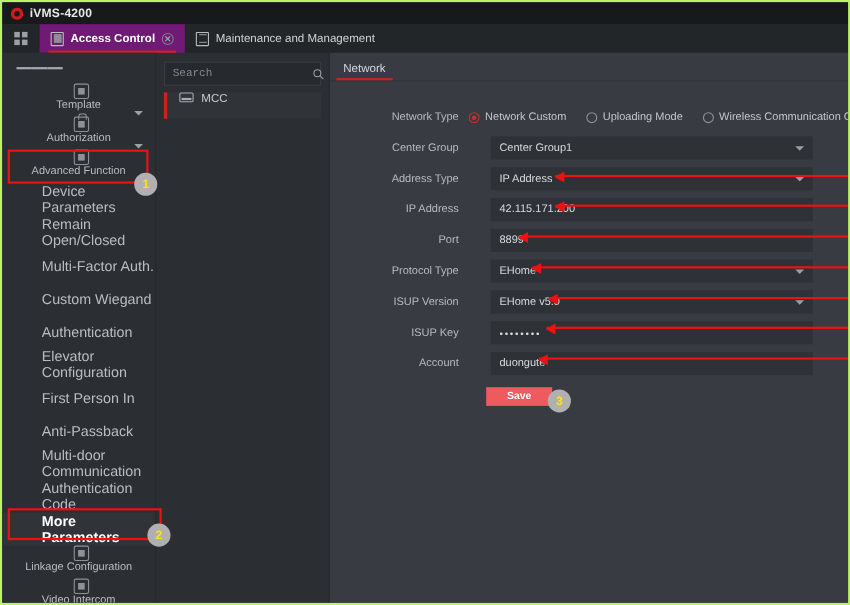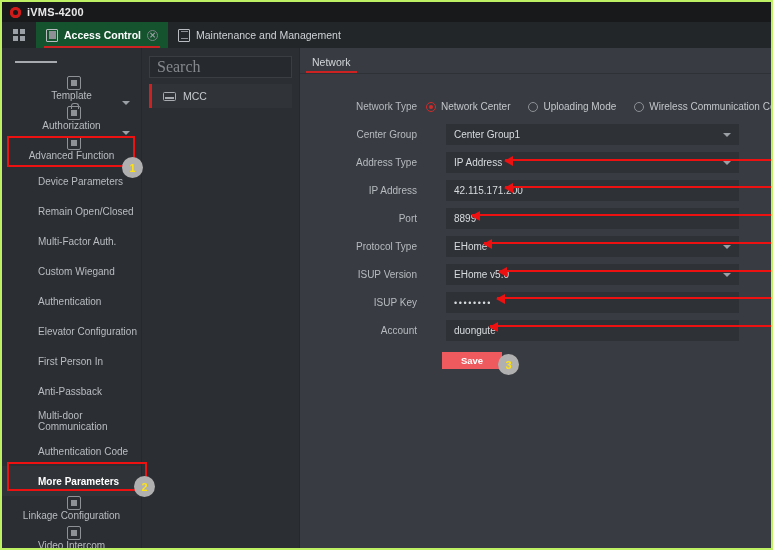--- a/index.html
+++ b/index.html
@@ -45,21 +45,21 @@
     width: 34px; display: flex; align-items: center; justify-content: center;
     cursor: pointer;
   }
   .grid-icon { display: grid; grid-template-columns: 5px 5px; grid-template-rows: 5px 5px; gap: 2px; }
   .grid-icon i { background: #9aa0a6; display: block; }
   .tab {
     display: flex; align-items: center; gap: 6px;
     padding: 0 10px; position: relative; cursor: pointer;
     color: #cfd2d6; font-size: 10.5px;
   }
-  .tab.active { background: #14532d; color: #ffffff; font-weight: bold; }
+  .tab.active { background: #701a75; color: #ffffff; font-weight: bold; }
   .tab.active::after {
     content: ""; position: absolute; left: 8px; right: 8px; bottom: 0;
     height: 2px; background: #cc2222;
   }
   .tab-ico {
     width: 12px; height: 13px; border: 1.3px solid #b9bcc0;
     border-radius: 1px; position: relative; flex: none;
   }
   .tab-ico::before {
     content: ""; position: absolute; left: 1.5px; top: 1.5px; right: 1.5px; bottom: 1.5px;
@@ -102,21 +102,21 @@
     border: 1.2px solid #8e9297; border-bottom: none; border-radius: 3px 3px 0 0;
   }
   .nav-item .caret {
     margin-left: auto; margin-right: 11px;
     width: 0; height: 0; border-left: 4px solid transparent; border-right: 4px solid transparent;
     border-top: 4px solid #9aa0a6;
   }
   .nav-item .caret.up { border-top: none; border-bottom: 4px solid #9aa0a6; }
   .nav-sub {
     height: 30px; display: flex; align-items: center;
-    padding-left: 36px; color: #b9bdc2; font-size: 10px; cursor: pointer;
+    padding-left: 36px; color: #b9bdc2; font-size: 13px; cursor: pointer;
   }
   .nav-sub.selected { color: #ffffff; font-weight: bold; background: #303439; }
 
   
   .hl-box {
     position: absolute; border: 2.5px solid #ee1111; pointer-events: none;
   }
   .badge {
     position: absolute; width: 21px; height: 21px; border-radius: 50%;
     background: #b0b0b0; color: #ffe213;
@@ -128,27 +128,27 @@
   
   .devcol { width: 158px; background: #2b2e33; flex: none; border-right: 1px solid #25282c; }
   .searchbox {
     height: 22px; margin: 8px 7px 6px 7px;
     background: #26292d; border: 1px solid #3a3e43;
     display: flex; align-items: center; padding: 0 7px;
     cursor: text;
   }
   .searchbox input {
     flex: 1; background: none; border: none; outline: none;
-    color: #cdd1d5; font-size: 16px; font-family: Liberation Serif, serif;
+    color: #cdd1d5; font-size: 10px; font-family: Liberation Mono, monospace;
   }
   .searchbox input::placeholder { color: #85898e; }
   .search-icon { width: 11px; height: 11px; flex: none; }
   .dev-item {
     height: 24px; margin: 0 7px; background: #303439;
-    display: flex; align-items: center; gap: 7px;
+    display: flex; align-items: flex-start; gap: 7px;
     padding-left: 14px; position: relative;
     color: #c6cace; font-size: 10.5px; cursor: pointer;
   }
   .dev-item::before {
     content: ""; position: absolute; left: 0; top: 0; bottom: 0; width: 2.5px; background: #cc2222;
   }
   .dev-ico {
     width: 13px; height: 9px; border: 1.3px solid #a8acb1; border-radius: 1.5px;
     position: relative; flex: none;
   }
@@ -341,21 +341,21 @@
         </div>
       </div>
 
       <div class="form">
 
         <div class="row">
           <div class="label">Network Type</div>
           <div class="radios">
             <div class="radio on">
               <span class="dot"></span>
-              <span class="rl">Network Center</span>
+              <span class="rl">Network Custom</span>
             </div>
             <div class="radio">
               <span class="dot"></span>
               <span class="rl">Uploading Mode</span>
             </div>
             <div class="radio">
               <span class="dot"></span>
               <span class="rl">Wireless Communication Center</span>
             </div>
           </div>

